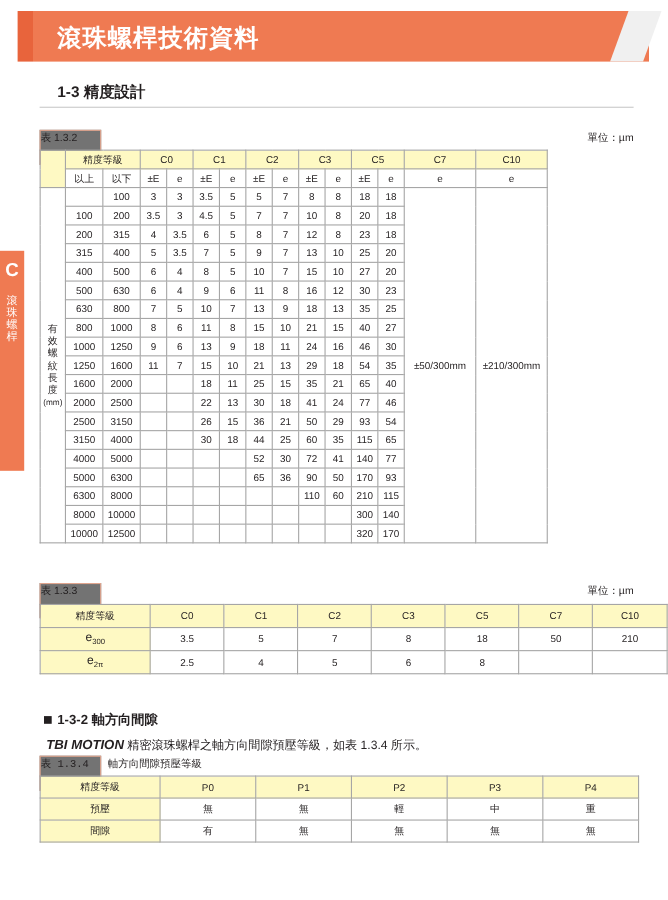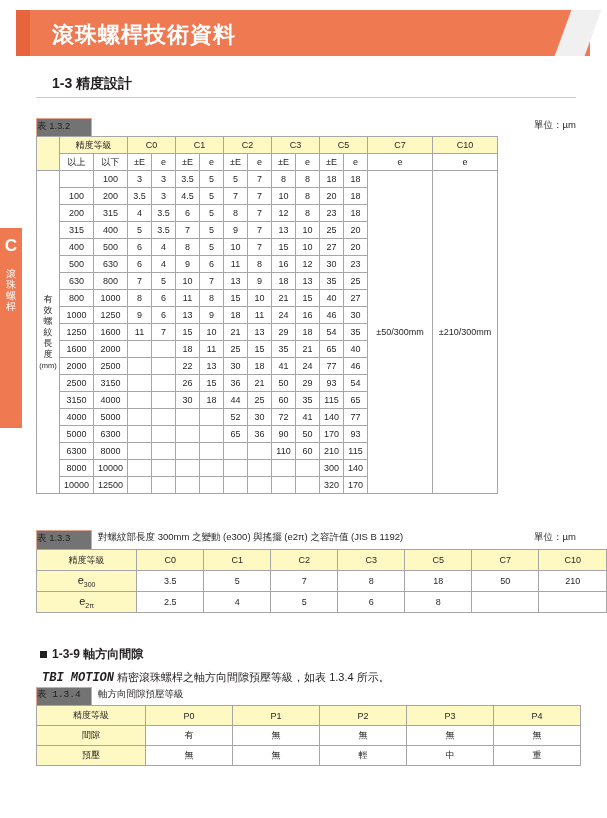--- a/index.html
+++ b/index.html
@@ -103,21 +103,21 @@
     background: #231f20;
     margin-right: 5px;
   }
 
   .body-note {
     position: absolute;
     left: 42px;
     font-size: 11px;
   }
   .body-note .brand {
-    font-family: Liberation Mono, monospace;
+    font-family: Liberation Sans, sans-serif;
     font-weight: bold;
     font-style: italic;
     font-size: 12px;
   }
 
   
   .cap-row { position: absolute; left: 36px; width: 540px; height: 15px; }
   .cap-tag {
     position: absolute; left: 0; top: 0;
     width: 56px; height: 32px;
@@ -516,21 +516,20 @@
       <td></td>
       <td></td>
       <td>320</td>
       <td>170</td>
     </tr>
   </tbody>
 </table>
 
 <div class="cap-row" style="top:530px;">
   <div class="cap-tag">表 1.3.3</div>
-  <div class="cap-text">對螺紋部長度 300mm 之變動 (e300) 與搖擺 (e2π) 之容許值 (JIS B 1192)</div>
   <div class="cap-unit">單位：µm</div>
 </div>
 
 <table class="data" id="t133">
   <tbody>
     <tr>
       <td class="hdr c-lbl">精度等級</td>
       <td class="hdr c-val">C0</td>
       <td class="hdr c-val">C1</td>
       <td class="hdr c-val">C2</td>
@@ -560,21 +559,21 @@
       <td>5</td>
       <td>6</td>
       <td>8</td>
       <td></td>
       <td></td>
     </tr>
   </tbody>
 </table>
 
 <div class="sub-heading" style="top:646px;">
-  <span class="sq"></span><span>1-3-9 軸方向間隙</span>
+  <span class="sq"></span><span>1-3-2 軸方向間隙</span>
 </div>
 <div class="body-note" style="top:670px;">
   <span class="brand">TBI MOTION</span>
   <span>精密滾珠螺桿之軸方向間隙預壓等級，如表 1.3.4 所示。</span>
 </div>
 
 <div class="cap-row" style="top:687px;font-family:Liberation Mono, monospace;">
   <div class="cap-tag">表 1.3.4</div>
   <div class="cap-text">軸方向間隙預壓等級</div>
 </div>
@@ -583,29 +582,29 @@
   <tbody>
     <tr>
       <td class="hdr c-lbl">精度等級</td>
       <td class="hdr c-val">P0</td>
       <td class="hdr c-val">P1</td>
       <td class="hdr c-val">P2</td>
       <td class="hdr c-val">P3</td>
       <td class="hdr c-val">P4</td>
     </tr>
     <tr>
+      <td class="hdr">預壓</td>
+      <td>無</td>
+      <td>無</td>
+      <td>輕</td>
+      <td>中</td>
+      <td>重</td>
+    </tr>
+    <tr>
       <td class="hdr">間隙</td>
       <td>有</td>
       <td>無</td>
       <td>無</td>
       <td>無</td>
       <td>無</td>
     </tr>
-    <tr>
-      <td class="hdr">預壓</td>
-      <td>無</td>
-      <td>無</td>
-      <td>輕</td>
-      <td>中</td>
-      <td>重</td>
-    </tr>
   </tbody>
 </table>
 
 </body></html>

